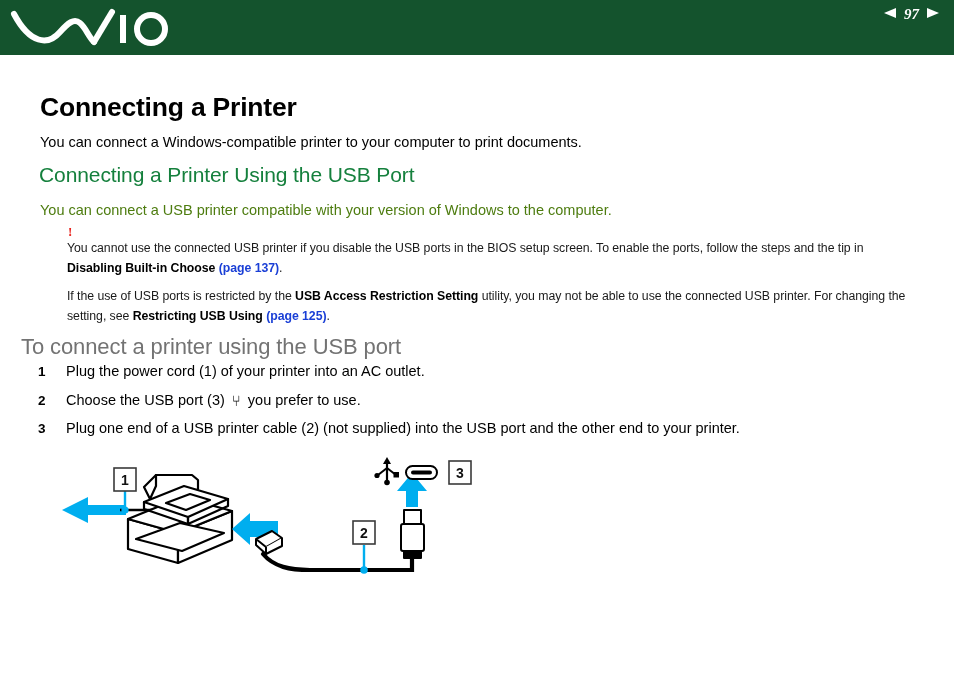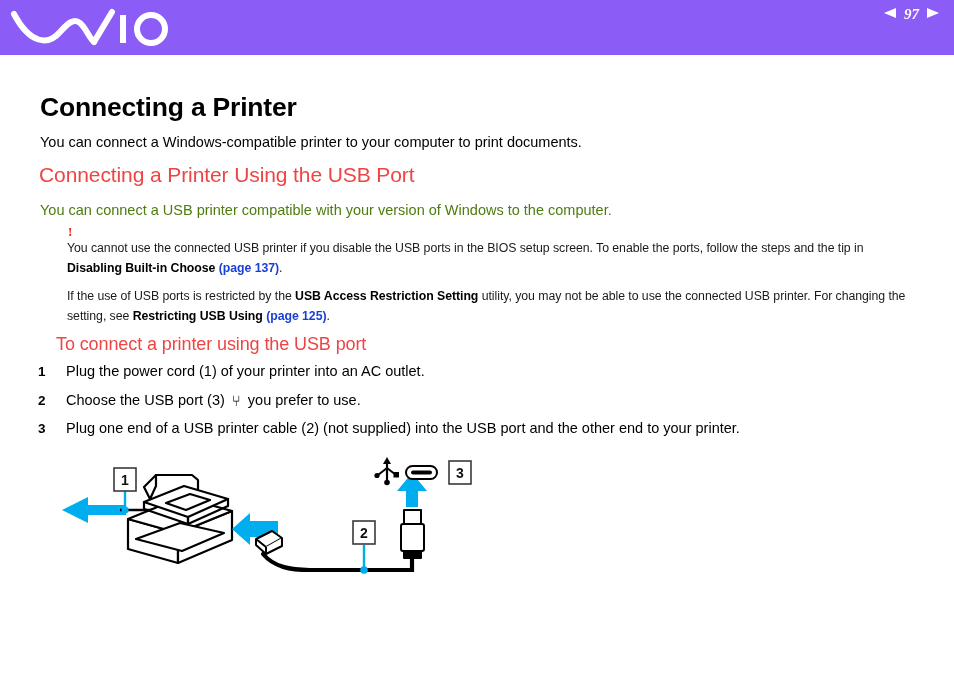--- a/index.html
+++ b/index.html
@@ -15,21 +15,21 @@
     overflow: hidden;
     position: relative;
   }
 
   
   .header {
     position: absolute;
     left: 0; top: 0;
     width: 954px;
     height: 55px;
-    background: #8b5cf6;
+    background: #14532d;
     overflow: hidden;
   }
   .logo {
     position: absolute;
     left: 8px; top: 2px;
     width: 180px; height: 50px;
   }
   .pager {
     position: absolute;
     right: 14px; top: 5px;
@@ -75,21 +75,21 @@
   .intro {
     position: absolute;
     left: 40px; top: 79px;
     font-size: 14.5px;
     color: #000000;
   }
   .h2 {
     position: absolute;
     left: 39px; top: 108px;
     font-size: 21px;
-    color: #ef4444;
+    color: #15803d;
     letter-spacing: -0.1px;
   }
   .sub-intro {
     position: absolute;
     left: 40px; top: 147px;
     font-size: 14.5px;
     color: #4d7c0f;
   }
 
   
@@ -113,23 +113,23 @@
     line-height: 19.5px;
     color: #1a1a1a;
     letter-spacing: -0.05px;
   }
   .note p + p { margin-top: 9px; }
   .note b { font-weight: bold; color: #000; }
   .plink { color: #1a3fd6; font-weight: bold; }
 
   .h3 {
     position: absolute;
-    left: 56px; top: 279px;
-    font-size: 18px;
-    color: #ef4444;
+    left: 21px; top: 279px;
+    font-size: 22px;
+    color: #737373;
     letter-spacing: -0.1px;
   }
 
   
   .steps {
     position: absolute;
     left: 38px; top: 308px;
     width: 880px;
   }
   .step {

